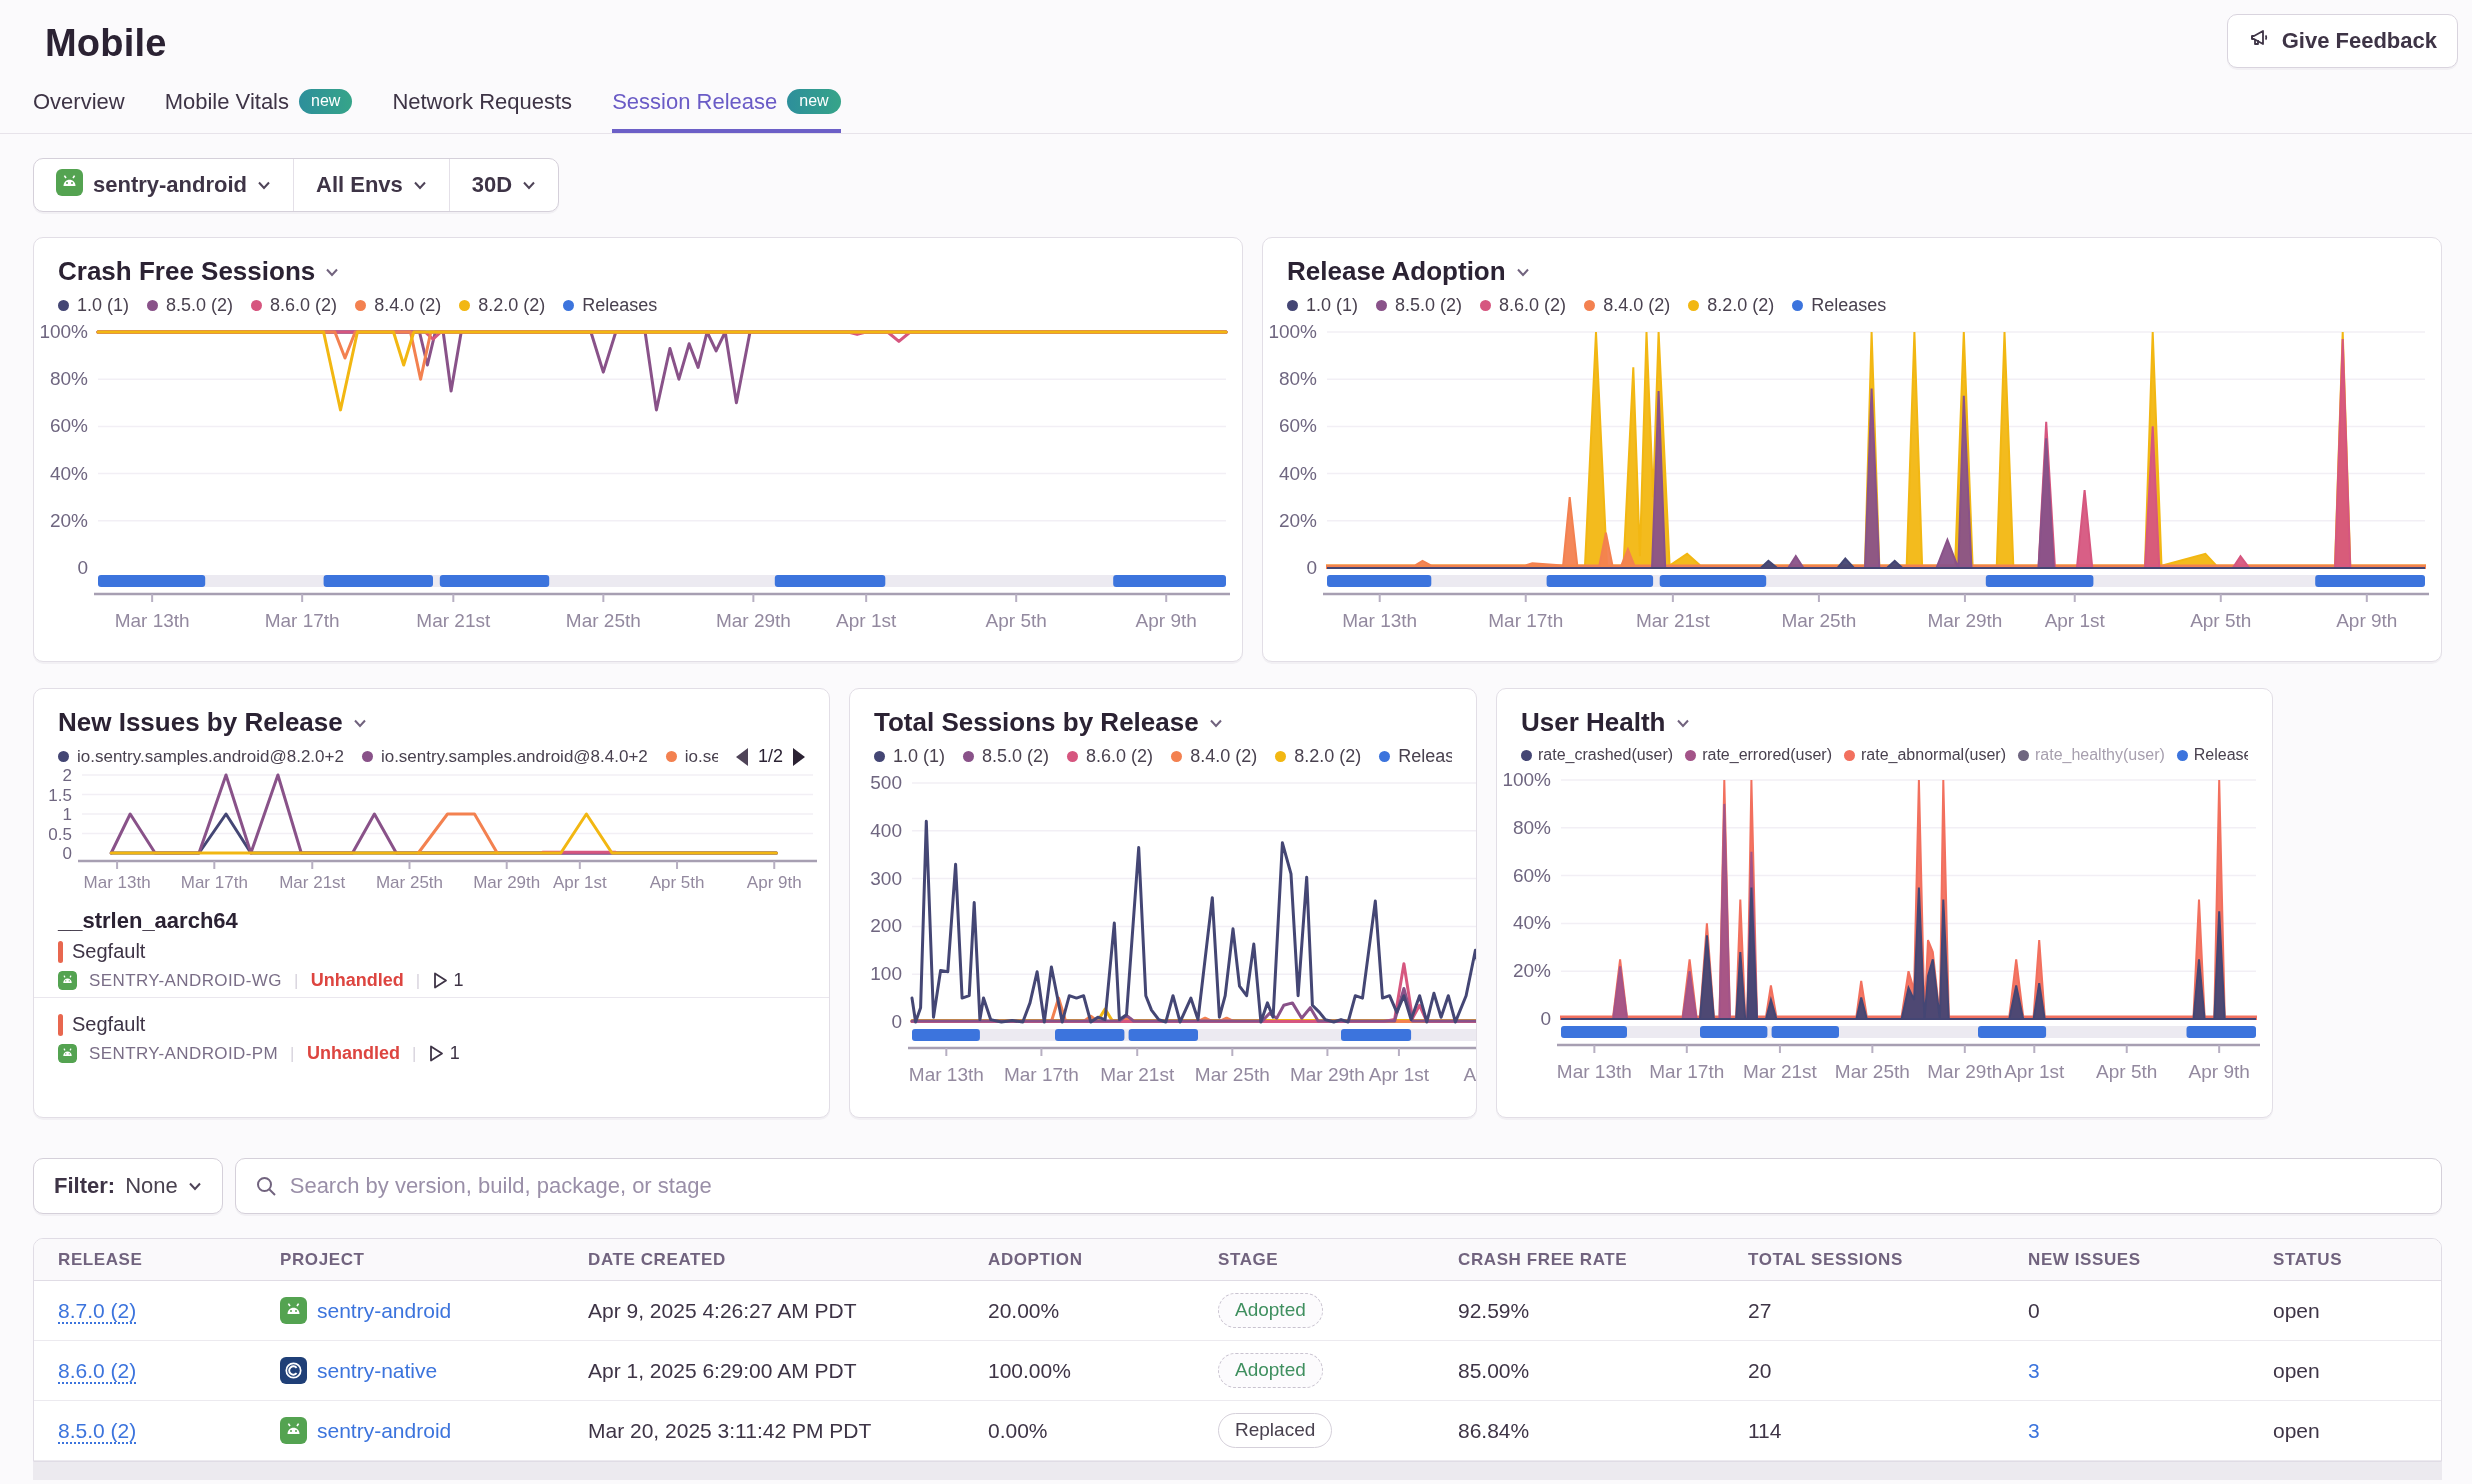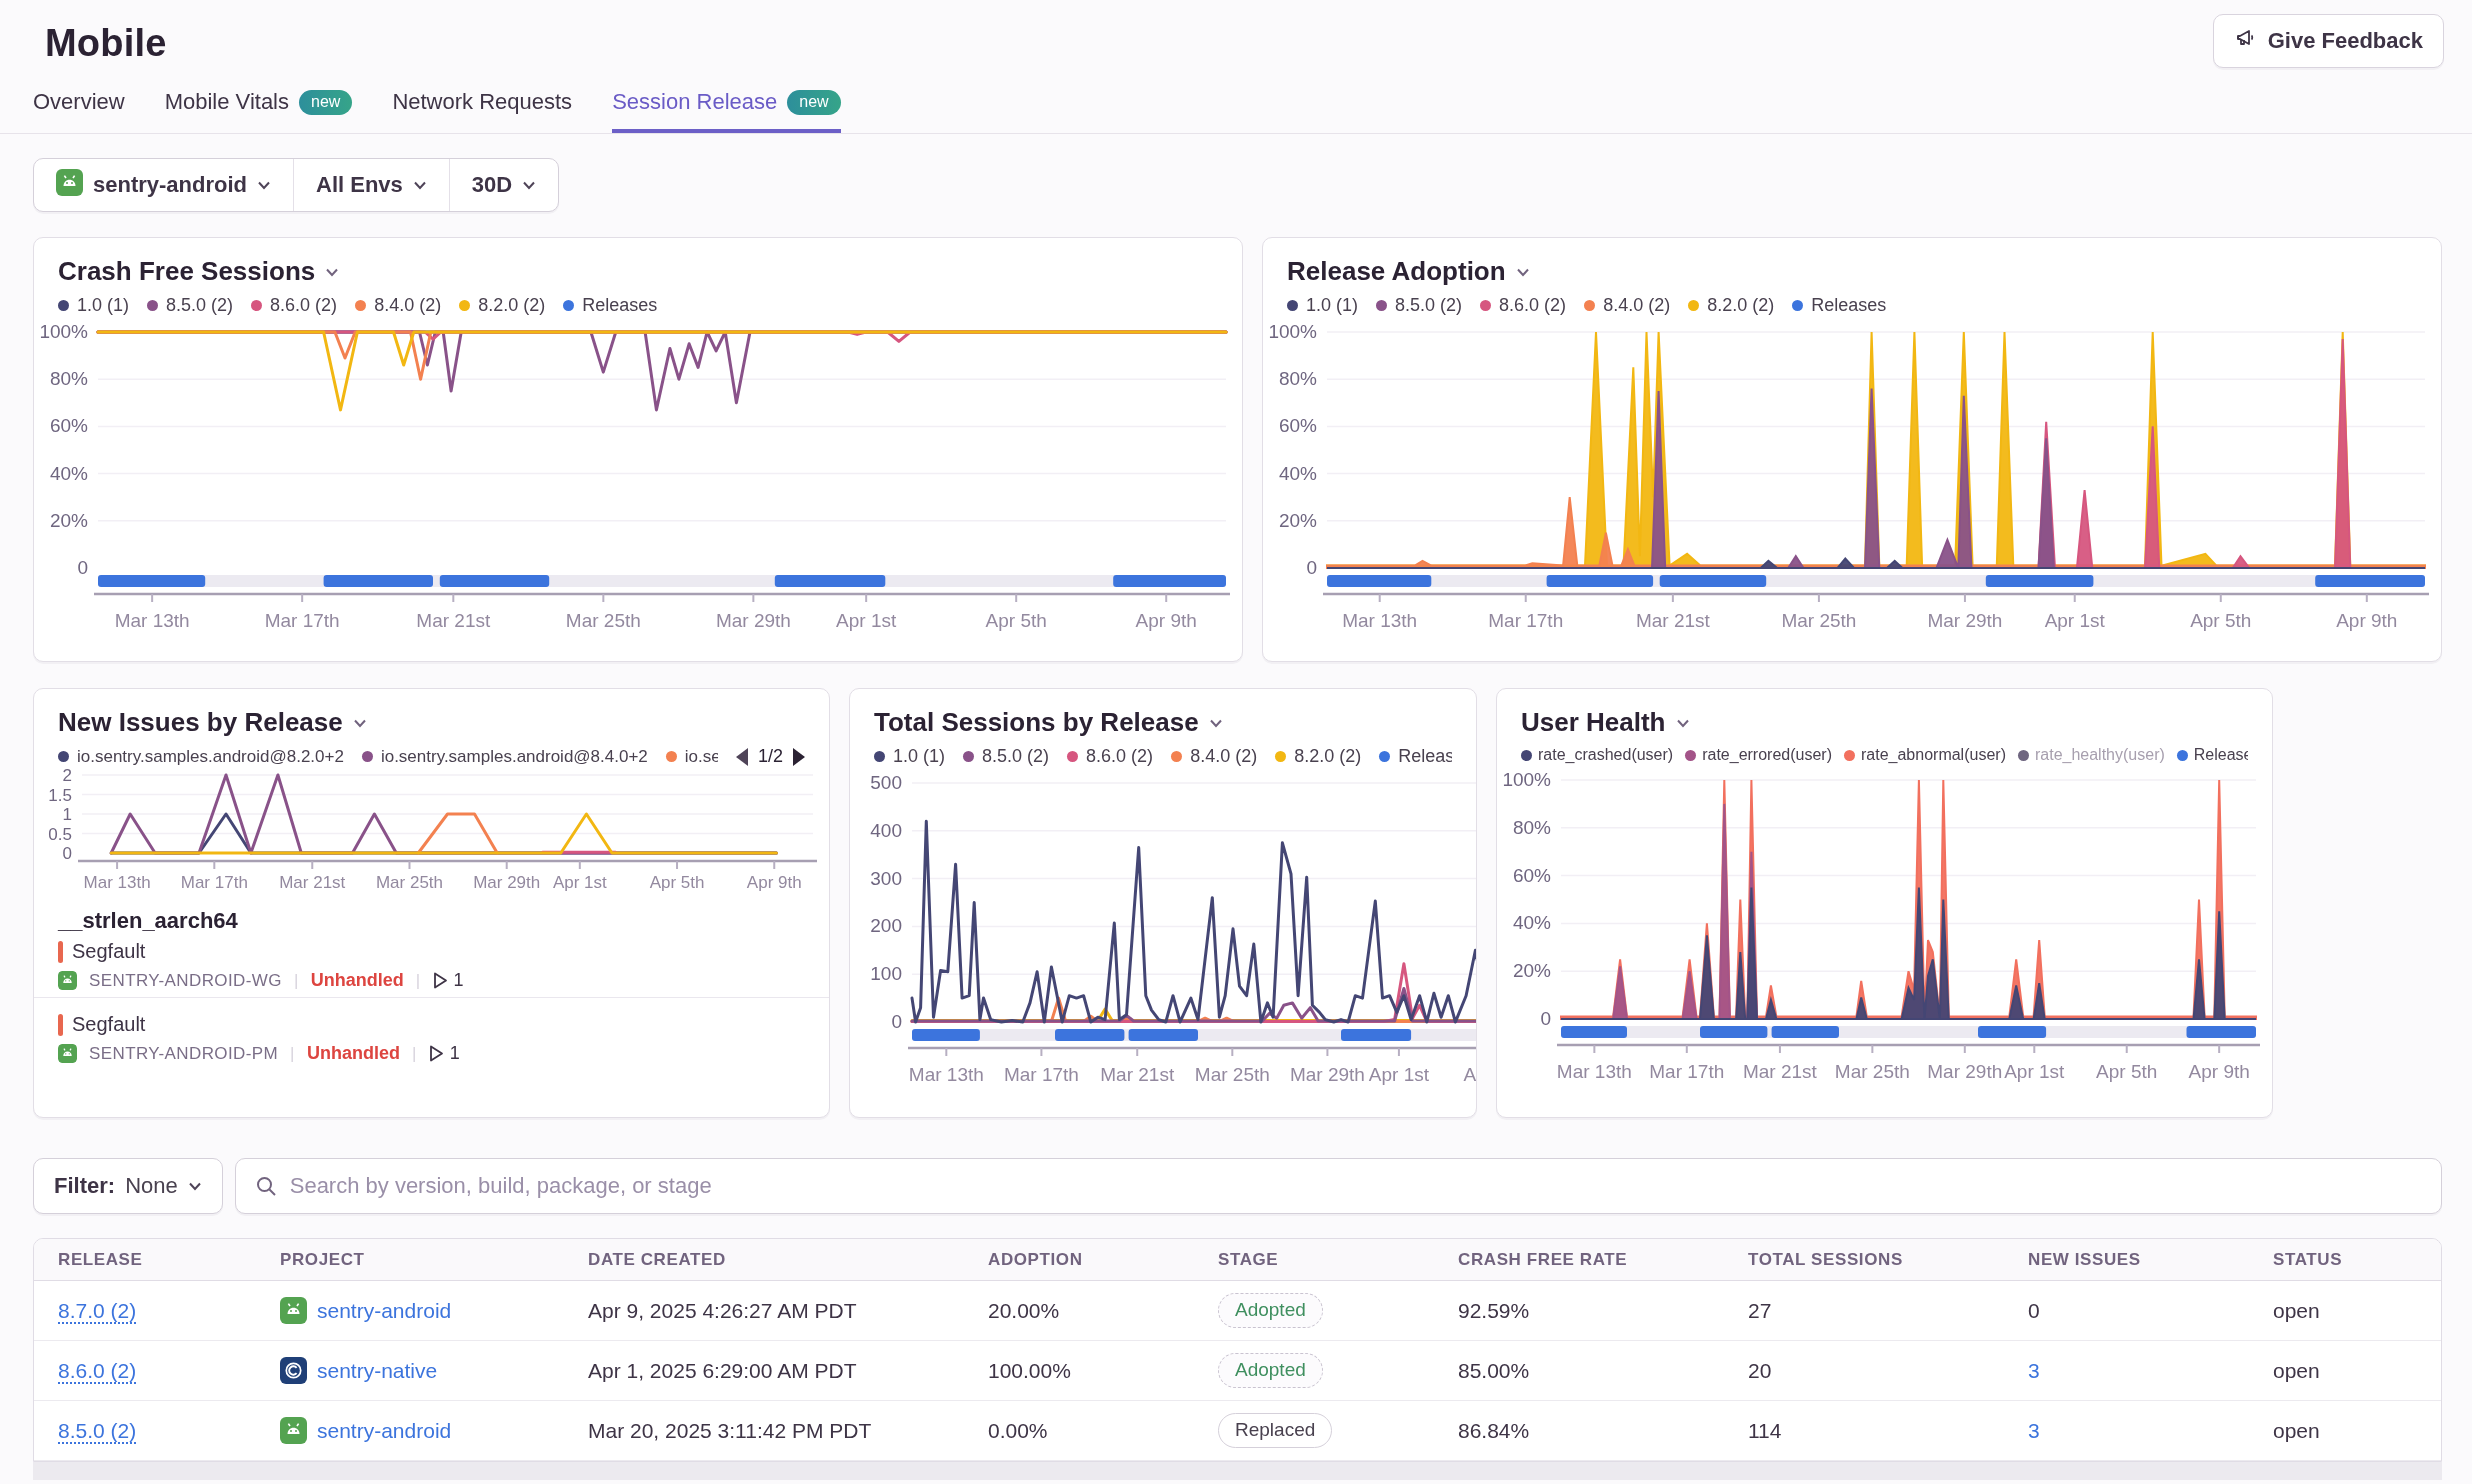--- a/index.html
+++ b/index.html
@@ -1,24 +1,24 @@
 <!DOCTYPE html>
 <html><head>
 <meta charset="utf-8">
 <style>
   * { margin:0; padding:0; box-sizing:border-box; }
   html,body { width:2472px; height:1484px; overflow:hidden; background:#fbfafc;
     font-family:"Liberation Sans", sans-serif; color:#3e3446; }
   .hdr { padding:22px 30px 0 45px; position:relative; }
   .page-title { font-size:38px; font-weight:700; color:#2b2233; letter-spacing:.2px; }
-  .feedback-btn { position:absolute; right:28px; top:14px; display:flex; align-items:center; gap:10px;
+  .feedback-btn { position:absolute; right:14px; top:14px; display:flex; align-items:center; gap:10px;
     background:#fff; border:1px solid #d9d4de; border-radius:10px; padding:11px 20px;
     font-size:22px; font-weight:700; color:#3e3446; box-shadow:0 2px 0 rgba(37,11,54,.04); cursor:pointer; }
   .tabs { display:flex; gap:40px; padding:0 33px; margin-top:24px; border-bottom:1px solid #e7e3ea; }
-  .tab { display:flex; align-items:center; gap:10px; font-size:22px; color:#3e3446;
+  .tab { display:flex; align-items:flex-start; gap:10px; font-size:22px; color:#3e3446;
     padding-bottom:14px; border-bottom:4px solid transparent; cursor:pointer; }
   .tab[data-active="true"] { color:#6a5bc6; border-bottom-color:#6c5fc7; }
   .badge-new { font-size:16px; color:#fff; padding:3px 12px 4px; border-radius:20px;
     background:linear-gradient(90deg,#2d8f9b,#36a489); }
   .badge-new:empty { display:none; }
   .filter-bar { margin:24px 30px 0 33px; display:inline-flex; align-items:stretch;
     background:#fff; border:1px solid #d5d0da; border-radius:10px; box-shadow:0 2px 0 rgba(37,11,54,.04); height:54px; }
   .fseg { display:flex; align-items:center; gap:10px; padding:0 22px; font-size:22px; font-weight:700; cursor:pointer; }
   .fseg + .fseg { border-left:1px solid #e4e0e8; }
   .chev { width:14px; height:14px; flex:0 0 auto; }

